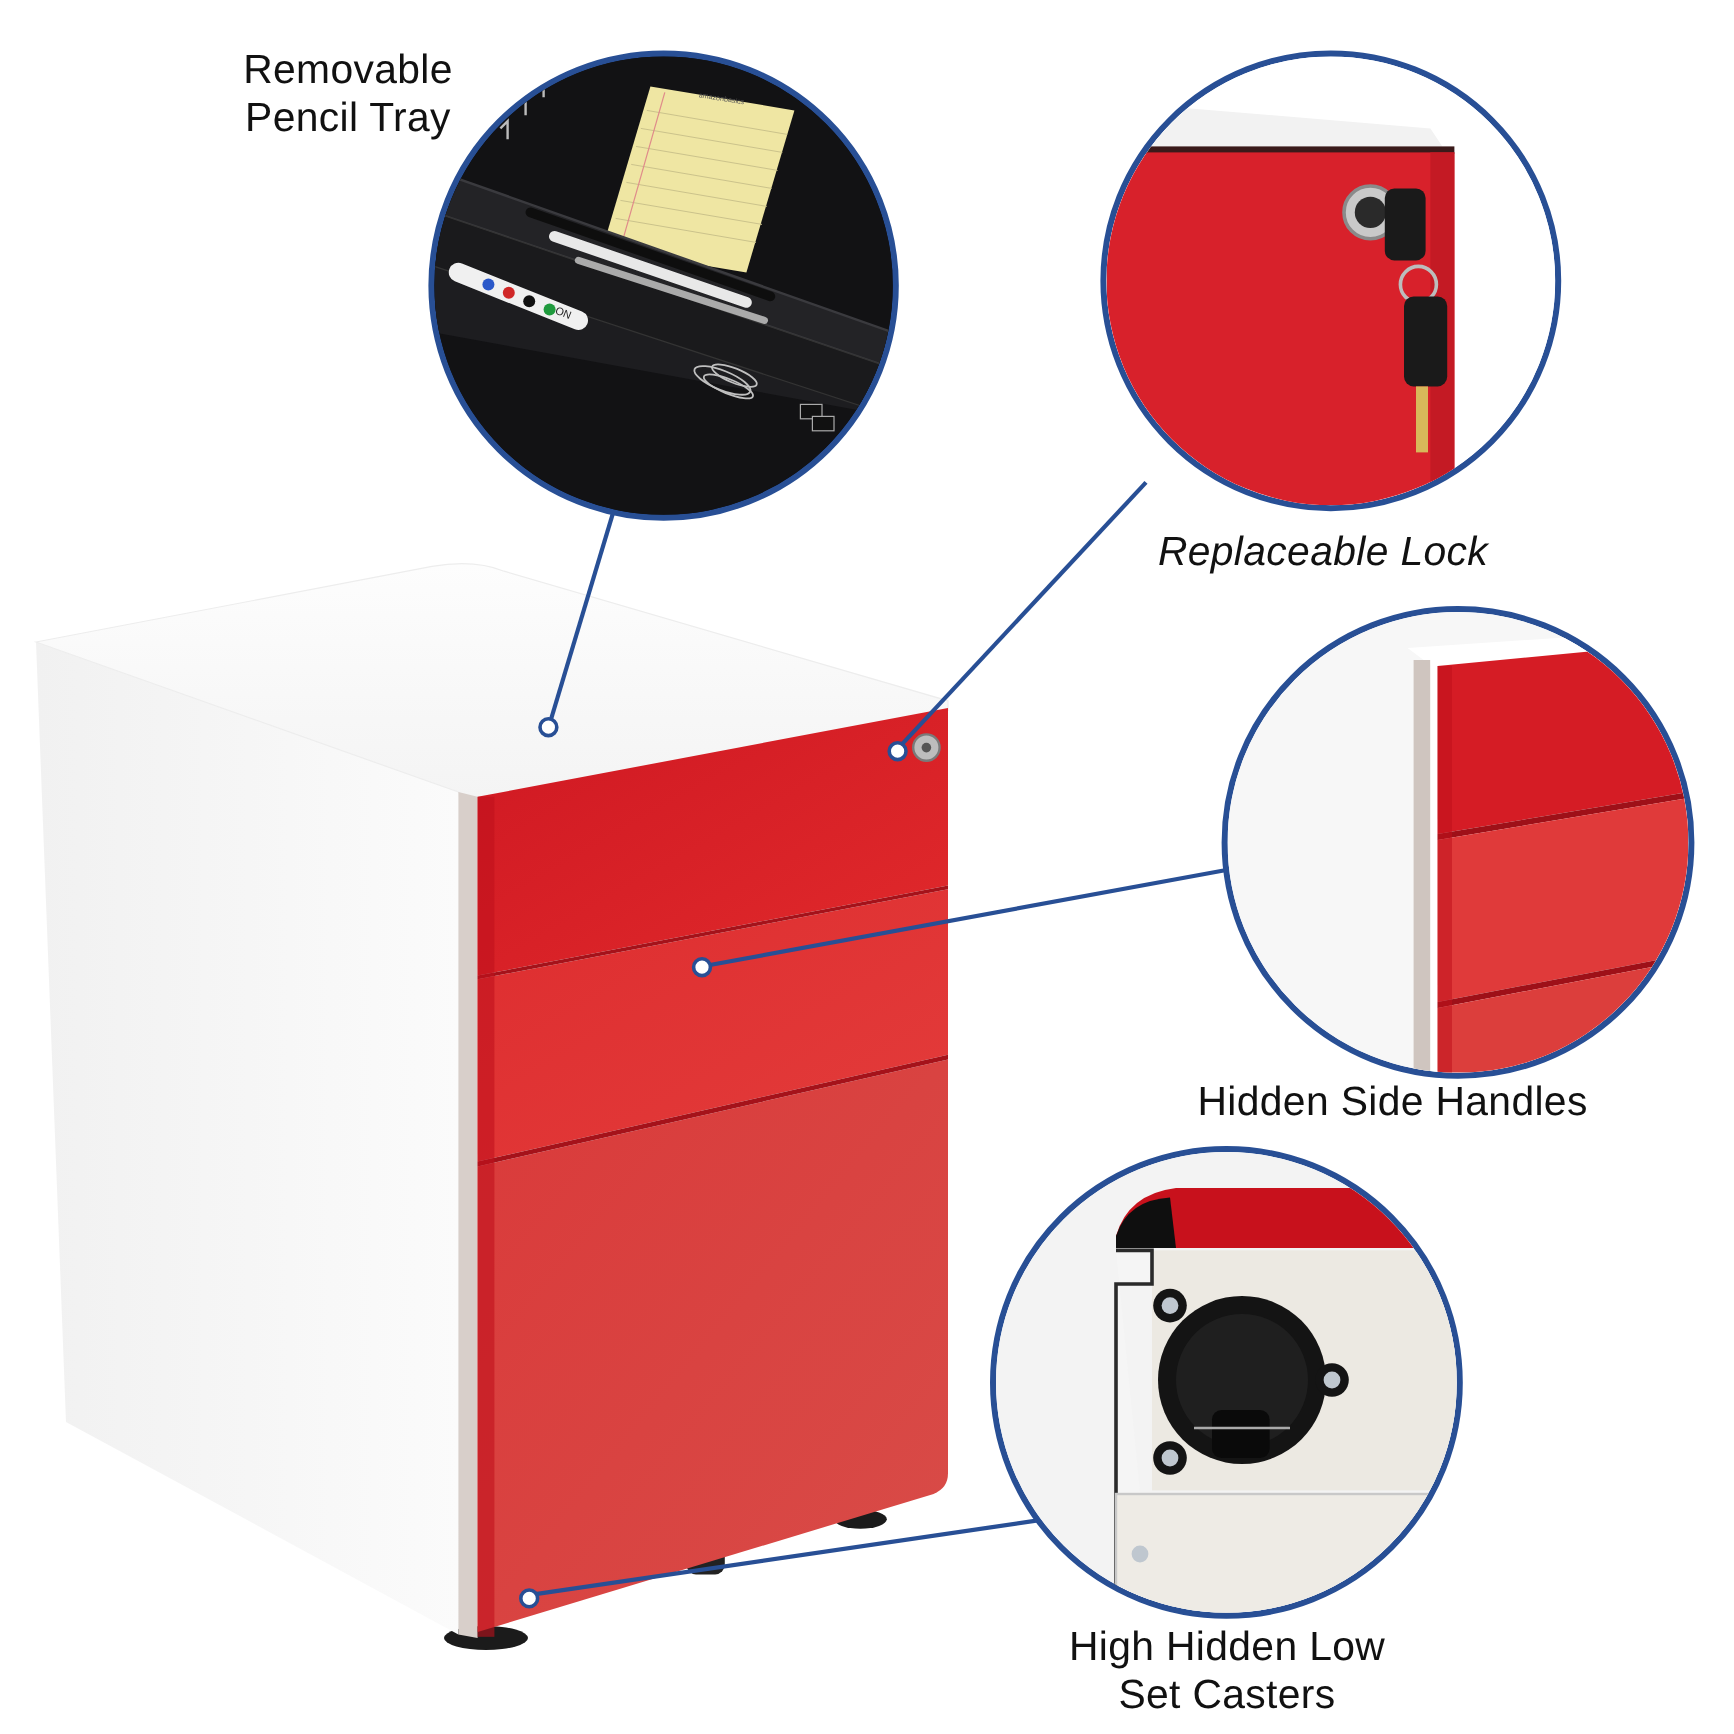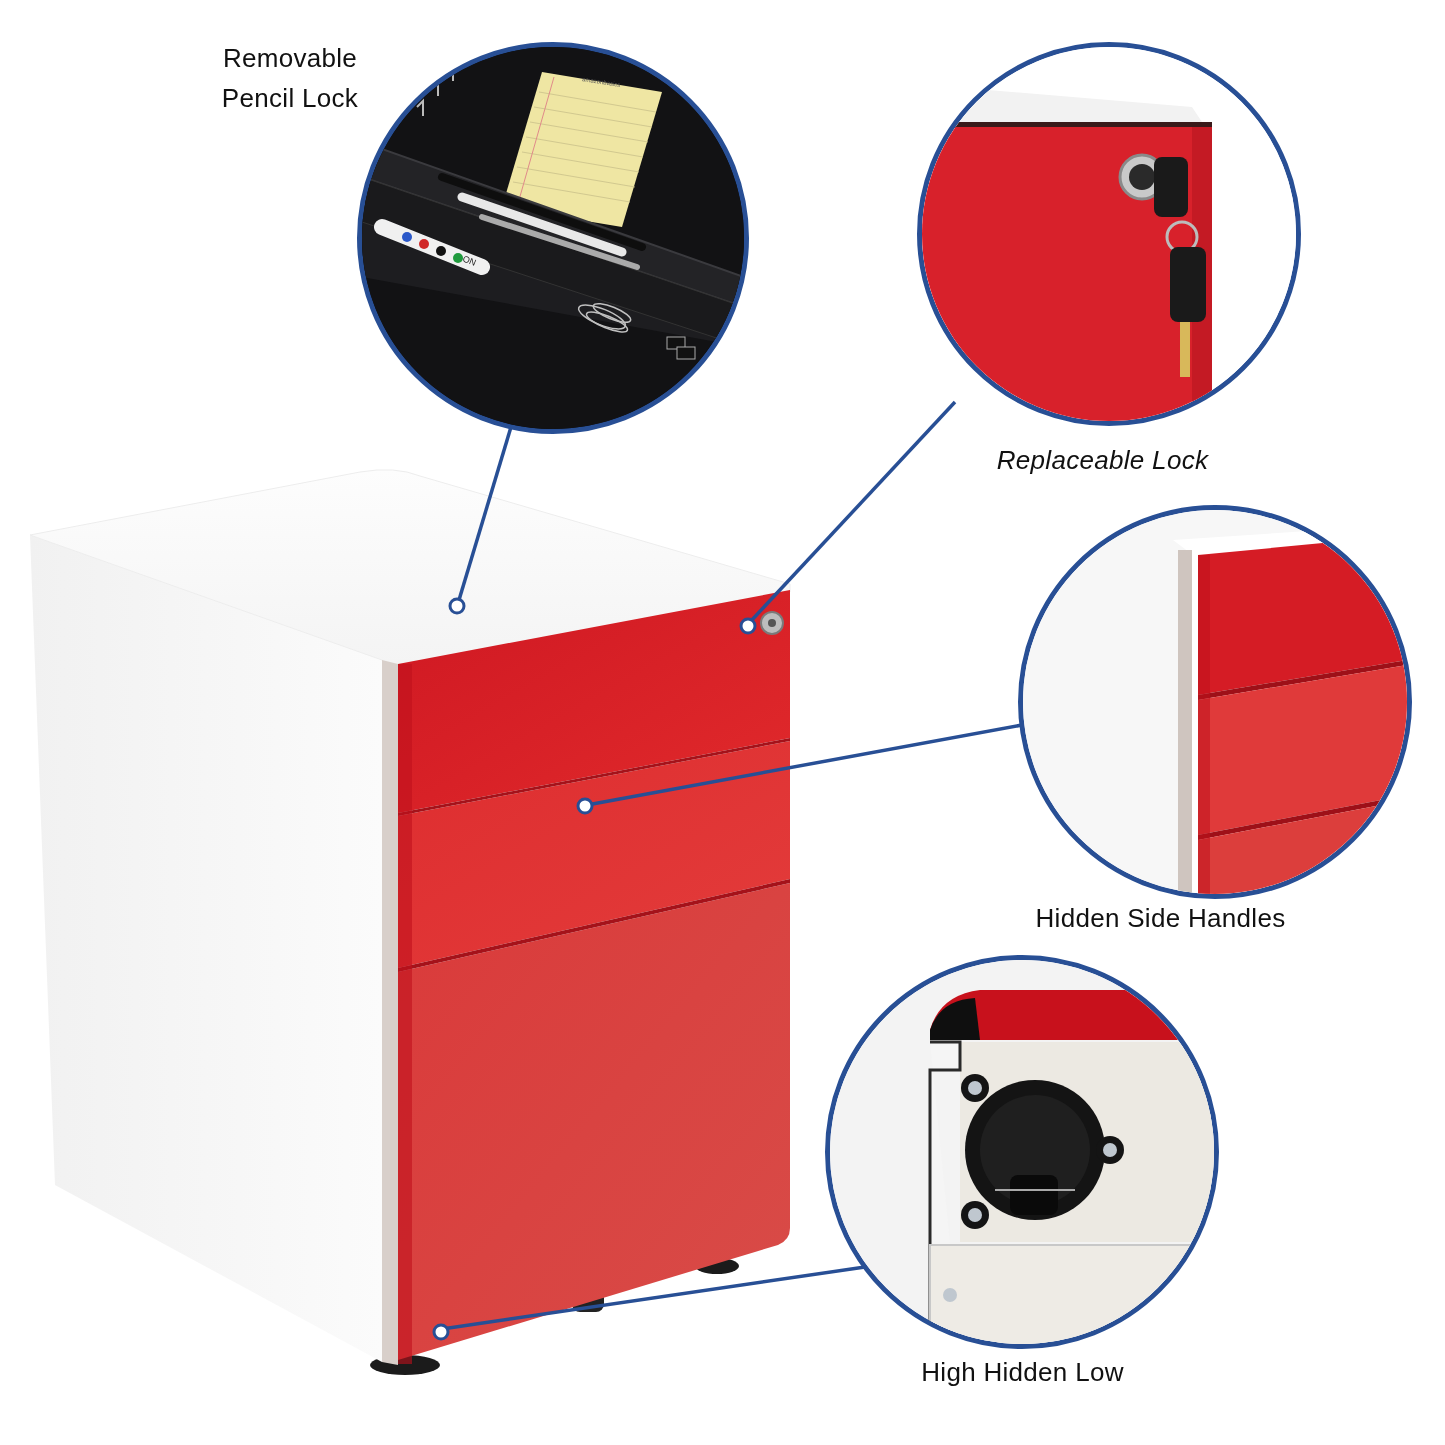--- a/index.html
+++ b/index.html
@@ -1,18 +1,18 @@
 <!DOCTYPE html>
 <html><head>
   <meta charset="utf-8">
   <style>
     html, body { margin: 0; padding: 0; background: #ffffff; }
     body { width: 1445px; height: 1445px; position: relative; overflow: hidden;
            font-family: "Liberation Sans", "DejaVu Sans", sans-serif; }
-    .label { position: absolute; color: #111111; font-size: 26px; line-height: 40px;
+    .label { position: absolute; color: #111111; font-size: 34px; line-height: 40px;
              text-align: center; letter-spacing: 0.3px; white-space: nowrap; }
     .bubble { position: absolute; border-radius: 50%; border: 5px solid #284f95;
               overflow: hidden; box-sizing: border-box; }
     svg.layer { position: absolute; left: 0; top: 0; }
   </style>
 </head>
 <body>
 
 <svg class="layer" width="1445" height="1445" viewBox="0 0 1445 1445">
   <defs>
@@ -186,26 +186,27 @@
       <circle cx="205" cy="190" r="55" fill="#1f1f1f"></circle>
       <rect x="180" y="215" width="48" height="40" rx="8" fill="#0a0a0a"></rect>
       <line x1="165" y1="230" x2="245" y2="230" stroke="#aaa" stroke-width="2"></line>
     </g>
     <circle cx="120" cy="335" r="7" fill="#bfc7cf"></circle>
   </svg>
 </div>
 
 <div class="label" style="left:160px; top:38px; width:260px;">
   <div>Removable</div>
-  <div>Pencil Lock</div>
+  <div>Pencil Tray</div>
 </div>
 
 <div class="label" style="left:925px; top:440px; width:355px;font-style:italic;">
   <div>Replaceable Lock</div>
 </div>
 
 <div class="label" style="left:953px; top:898px; width:415px;">
   <div>Hidden Side Handles</div>
 </div>
 
 <div class="label" style="left:850px; top:1352px; width:345px;">
   <div>High Hidden Low</div>
+  <div>Set Casters</div>
 </div>
 
 </body></html>

